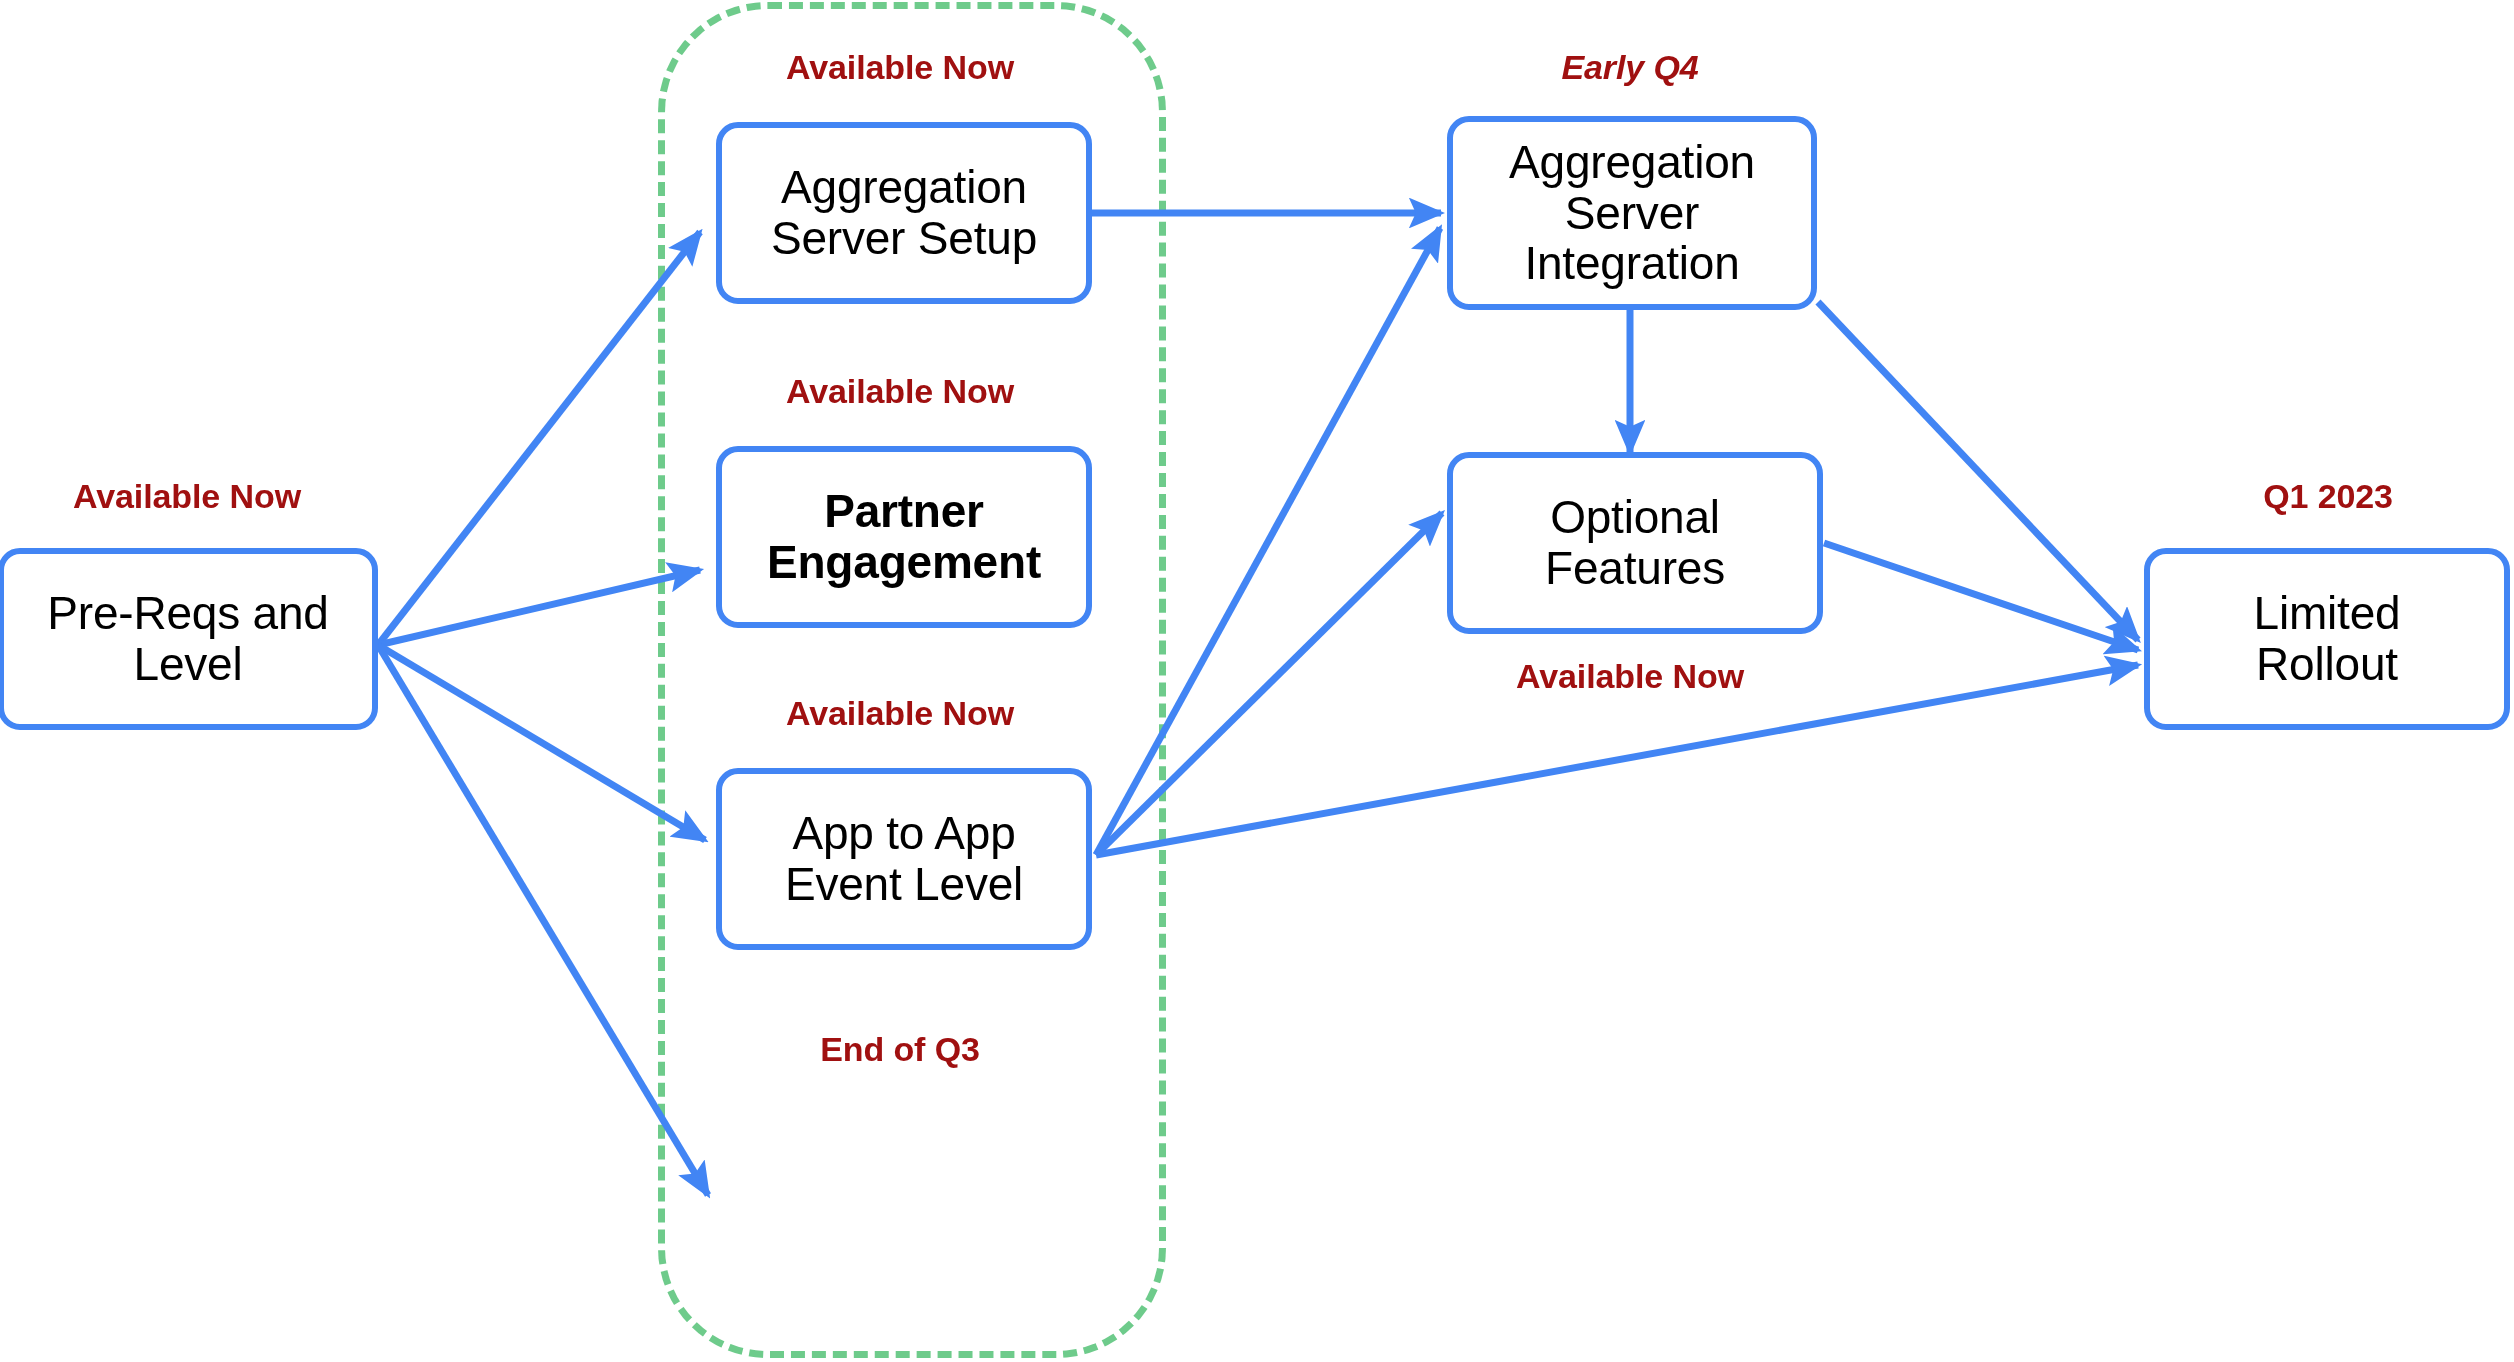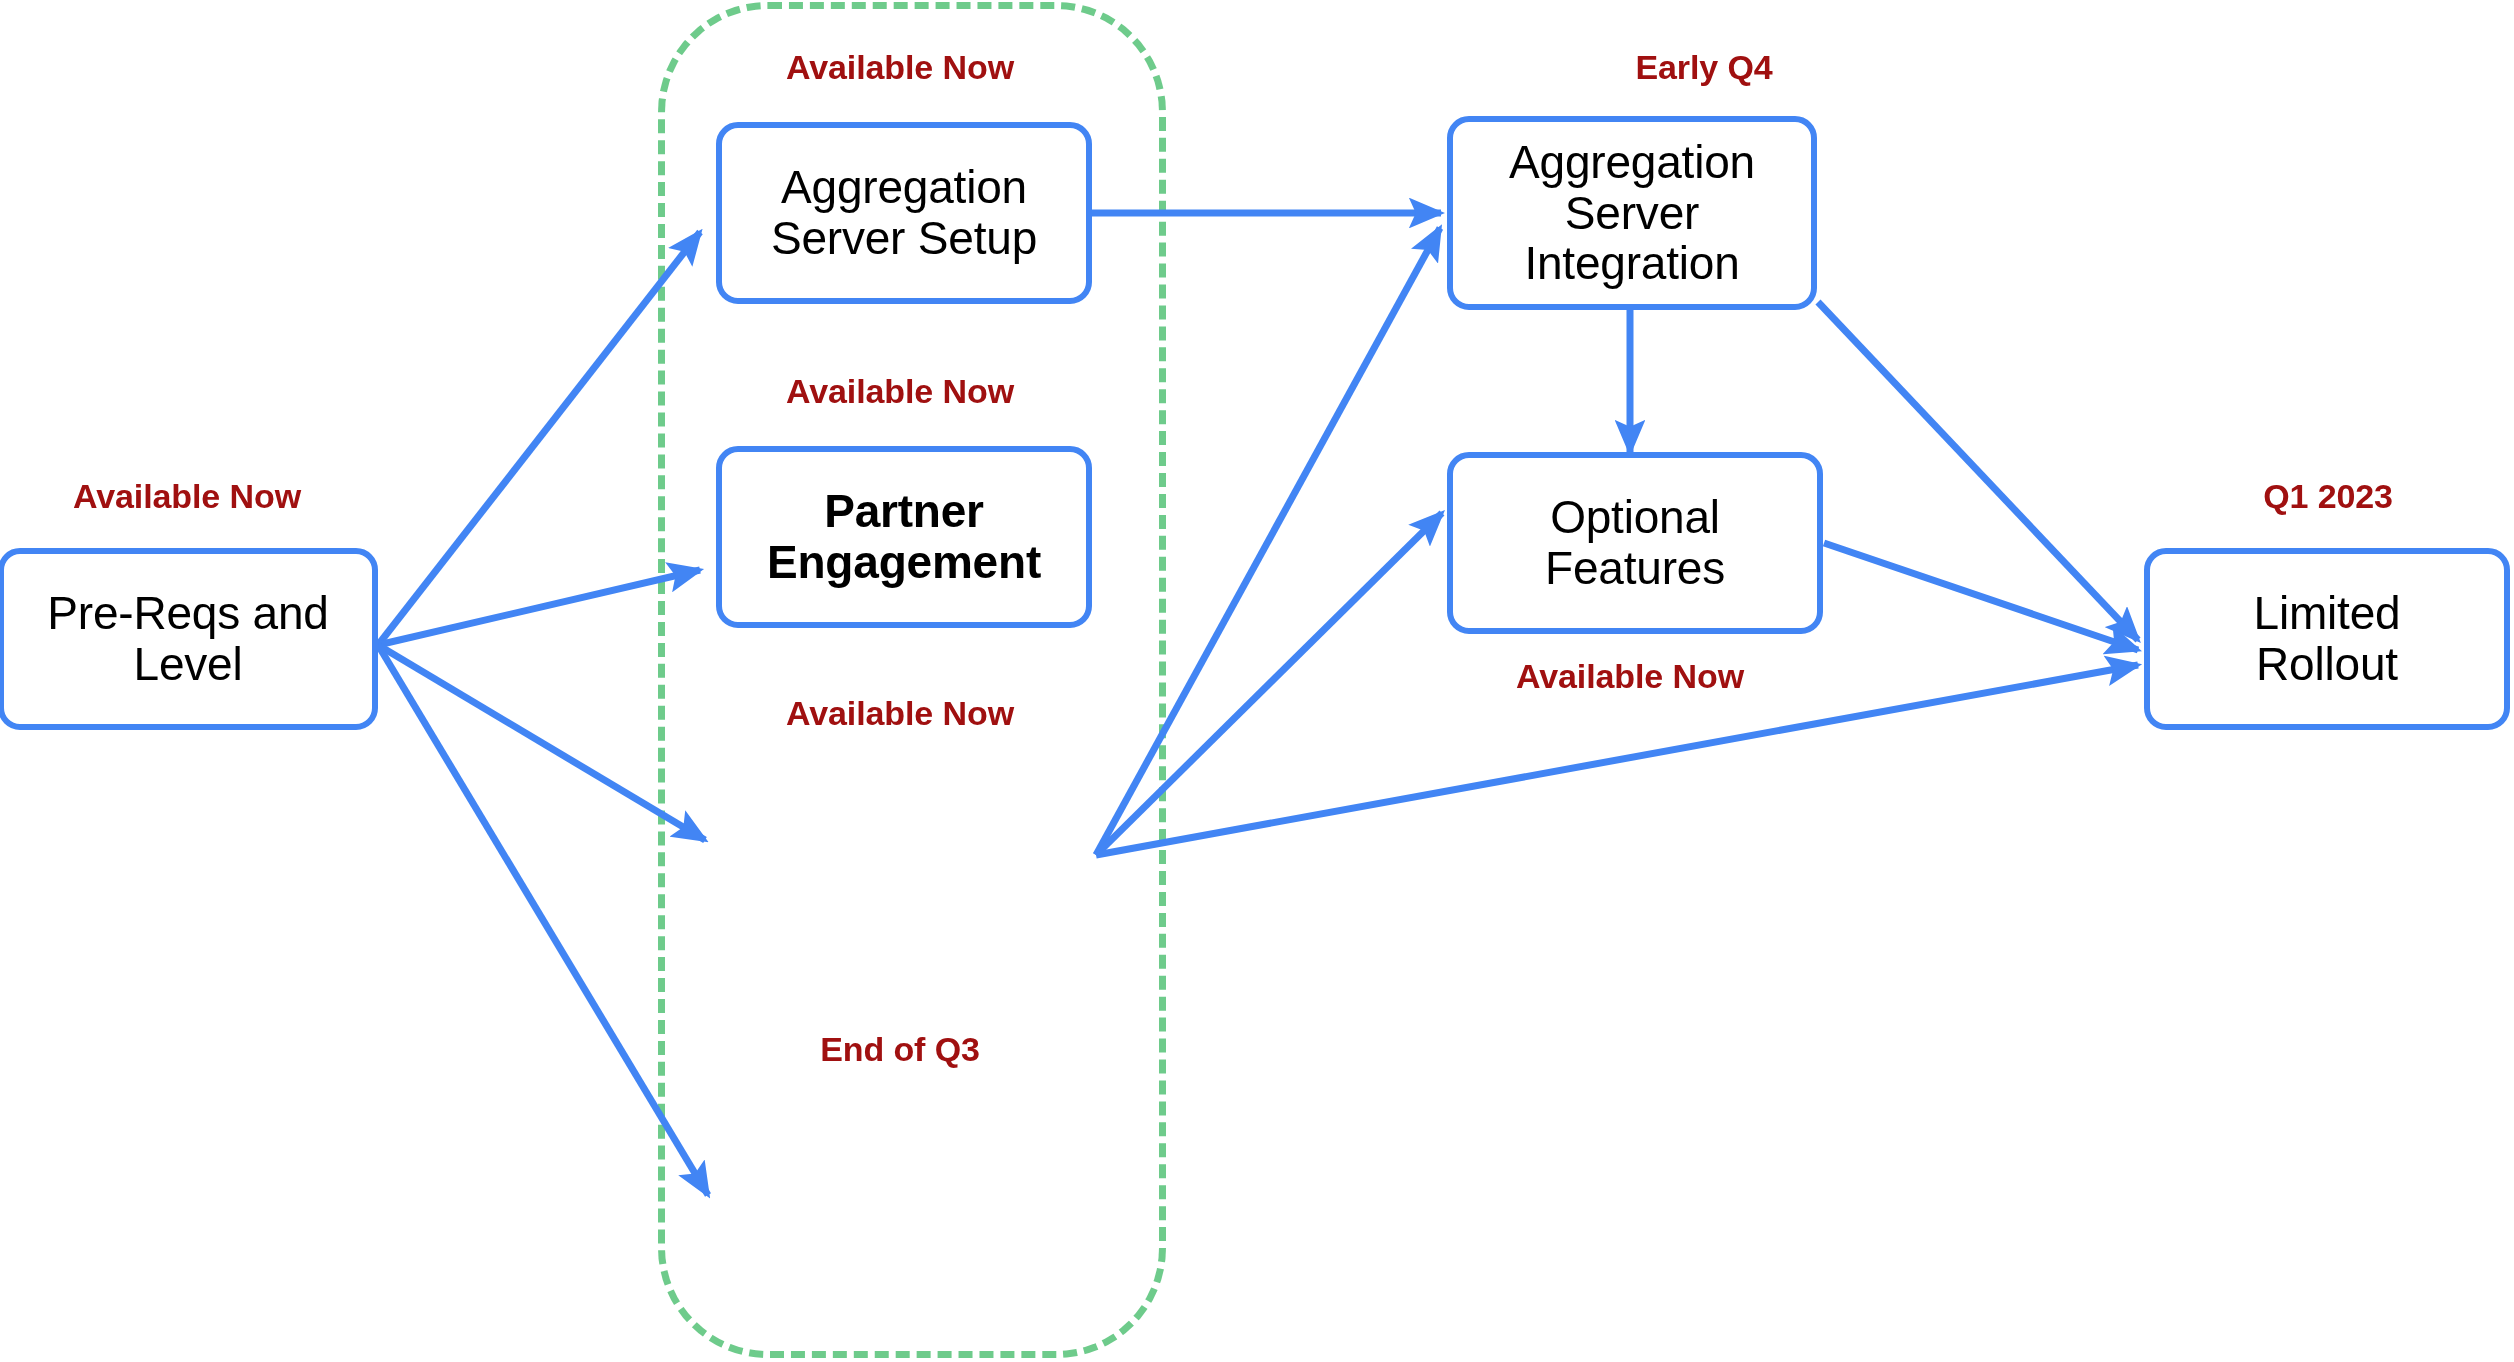--- a/index.html
+++ b/index.html
@@ -110,41 +110,45 @@
   <div class="timing" style="left:187px; top:477px;">Available Now</div>
 
   <div class="timing" style="left:900px; top:48px;">Available Now</div>
 
   <div class="timing" style="left:900px; top:372px;">Available Now</div>
 
   <div class="timing" style="left:900px; top:694px;">Available Now</div>
 
   <div class="timing" style="left:900px; top:1030px;">End of Q3</div>
 
-  <div class="timing" style="left:1704px; top:48px;">Early Q4</div>
+  <div class="timing" style="left:1630px; top:48px;font-style:italic;">Early Q4</div>
 
   <div class="timing" style="left:1630px; top:657px;">Available Now</div>
 
   <div class="timing" style="left:2328px; top:477px;">Q1 2023</div>
 
   <div class="node" style="left:-2px; top:548px; width:380px; height:182px;">
     <span class="node-label">Pre-Reqs and
 Level</span>
   </div>
 
   <div class="node" style="left:716px; top:122px; width:376px; height:182px;">
     <span class="node-label">Aggregation
 Server Setup</span>
   </div>
 
   <div class="node" style="left:716px; top:446px; width:376px; height:182px;font-weight:bold;">
     <span class="node-label">Partner
 Engagement</span>
   </div>
 
+  <div class="node" style="left:716px; top:768px; width:376px; height:182px;">
+    <span class="node-label">App to App
+Event Level</span>
+  </div>
 
 
   <div class="node" style="left:1447px; top:116px; width:370px; height:194px;">
     <span class="node-label">Aggregation
 Server
 Integration</span>
   </div>
 
   <div class="node" style="left:1447px; top:452px; width:376px; height:182px;">
     <span class="node-label">Optional

